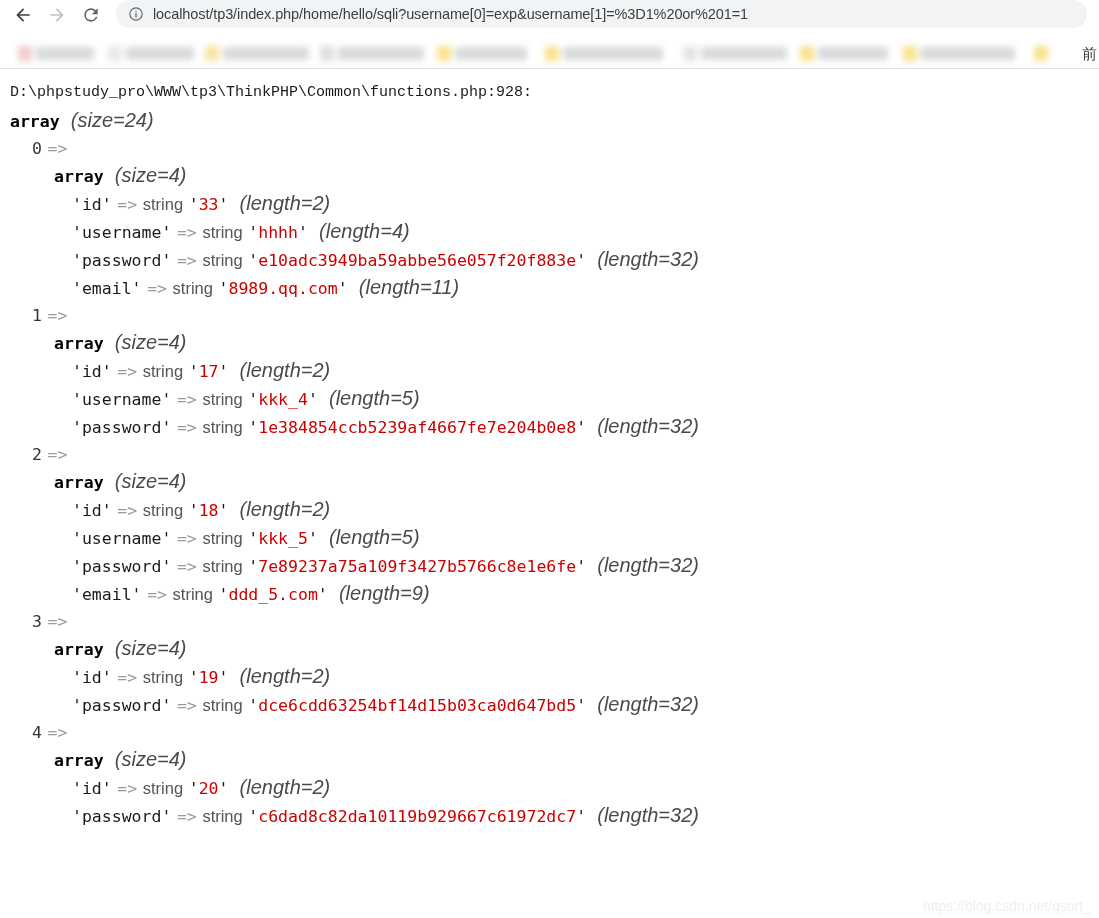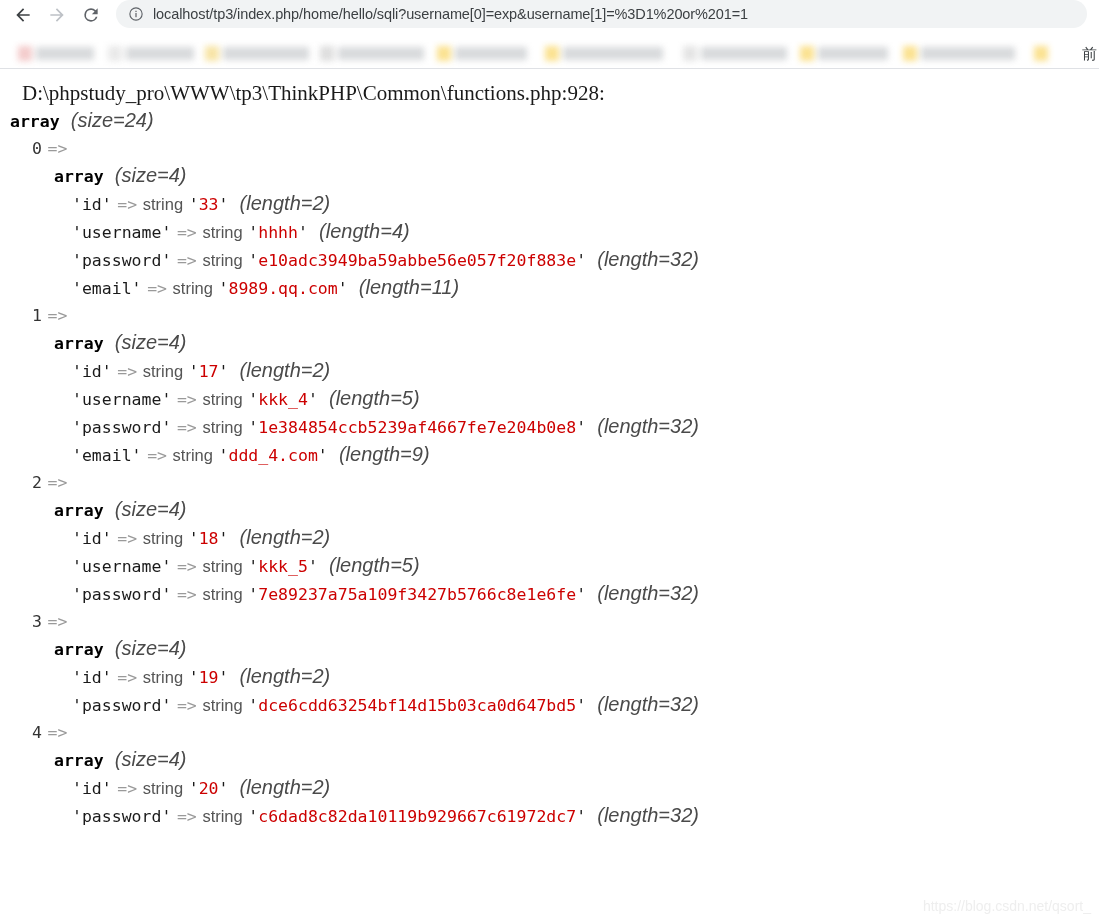--- a/index.html
+++ b/index.html
@@ -126,26 +126,25 @@
   .line {
     font-family: "DejaVu Serif", "Liberation Serif", serif;
     font-size: 17.5px;
     line-height: 26px;
     white-space: pre;
     color: #202020;
     letter-spacing: 0px;
   }
 
   .file-path {
-    font-family: Liberation Serif, serif;
-    font-size: 21px;
+    font-family: Liberation Mono, monospace;
+    font-size: 15px;
     line-height: 28px;
     color: #1a1a1a;
     white-space: pre;
-    margin-left: 12px;
   }
 
   .kw-array {
     font-family: "DejaVu Sans Mono", "Liberation Mono", monospace;
     font-weight: bold;
     color: #000000;
     font-size: 16.5px;
   }
   .meta {
     font-family: Liberation Sans, sans-serif;
@@ -293,26 +292,26 @@
         <div class="line ind2"><span class="kw-array">array</span>  <span class="meta">(size=4)</span></div>
         <div class="line ind3"><span class="key">'id'</span> <span class="arrow">=&gt;</span> <span class="type">string</span> <span class="quote">'</span><span class="val">33</span><span class="quote">'</span>  <span class="meta">(length=2)</span></div>
         <div class="line ind3"><span class="key">'username'</span> <span class="arrow">=&gt;</span> <span class="type">string</span> <span class="quote">'</span><span class="val">hhhh</span><span class="quote">'</span>  <span class="meta">(length=4)</span></div>
         <div class="line ind3"><span class="key">'password'</span> <span class="arrow">=&gt;</span> <span class="type">string</span> <span class="quote">'</span><span class="val">e10adc3949ba59abbe56e057f20f883e</span><span class="quote">'</span>  <span class="meta">(length=32)</span></div>
         <div class="line ind3"><span class="key">'email'</span> <span class="arrow">=&gt;</span> <span class="type">string</span> <span class="quote">'</span><span class="val">8989.qq.com</span><span class="quote">'</span>  <span class="meta">(length=11)</span></div>
         <div class="line ind1"><span class="idx">1</span> <span class="arrow">=&gt;</span></div>
         <div class="line ind2"><span class="kw-array">array</span>  <span class="meta">(size=4)</span></div>
         <div class="line ind3"><span class="key">'id'</span> <span class="arrow">=&gt;</span> <span class="type">string</span> <span class="quote">'</span><span class="val">17</span><span class="quote">'</span>  <span class="meta">(length=2)</span></div>
         <div class="line ind3"><span class="key">'username'</span> <span class="arrow">=&gt;</span> <span class="type">string</span> <span class="quote">'</span><span class="val">kkk_4</span><span class="quote">'</span>  <span class="meta">(length=5)</span></div>
         <div class="line ind3"><span class="key">'password'</span> <span class="arrow">=&gt;</span> <span class="type">string</span> <span class="quote">'</span><span class="val">1e384854ccb5239af4667fe7e204b0e8</span><span class="quote">'</span>  <span class="meta">(length=32)</span></div>
-        <div class="line ind3"><span class="key">'email'</span> <span class="arrow">=&gt;</span> <span class="type">string</span> <span class="quote">'</span><span class="val">ddd_4.com</span><span class="quote">'</span>  <span class="meta">(length=9)</span></div>
         <div class="line ind1"><span class="idx">2</span> <span class="arrow">=&gt;</span></div>
         <div class="line ind2"><span class="kw-array">array</span>  <span class="meta">(size=4)</span></div>
         <div class="line ind3"><span class="key">'id'</span> <span class="arrow">=&gt;</span> <span class="type">string</span> <span class="quote">'</span><span class="val">18</span><span class="quote">'</span>  <span class="meta">(length=2)</span></div>
         <div class="line ind3"><span class="key">'username'</span> <span class="arrow">=&gt;</span> <span class="type">string</span> <span class="quote">'</span><span class="val">kkk_5</span><span class="quote">'</span>  <span class="meta">(length=5)</span></div>
         <div class="line ind3"><span class="key">'password'</span> <span class="arrow">=&gt;</span> <span class="type">string</span> <span class="quote">'</span><span class="val">7e89237a75a109f3427b5766c8e1e6fe</span><span class="quote">'</span>  <span class="meta">(length=32)</span></div>
+        <div class="line ind3"><span class="key">'email'</span> <span class="arrow">=&gt;</span> <span class="type">string</span> <span class="quote">'</span><span class="val">ddd_5.com</span><span class="quote">'</span>  <span class="meta">(length=9)</span></div>
         <div class="line ind1"><span class="idx">3</span> <span class="arrow">=&gt;</span></div>
         <div class="line ind2"><span class="kw-array">array</span>  <span class="meta">(size=4)</span></div>
         <div class="line ind3"><span class="key">'id'</span> <span class="arrow">=&gt;</span> <span class="type">string</span> <span class="quote">'</span><span class="val">19</span><span class="quote">'</span>  <span class="meta">(length=2)</span></div>
         <div class="line ind3"><span class="key">'password'</span> <span class="arrow">=&gt;</span> <span class="type">string</span> <span class="quote">'</span><span class="val">dce6cdd63254bf14d15b03ca0d647bd5</span><span class="quote">'</span>  <span class="meta">(length=32)</span></div>
         <div class="line ind1"><span class="idx">4</span> <span class="arrow">=&gt;</span></div>
         <div class="line ind2"><span class="kw-array">array</span>  <span class="meta">(size=4)</span></div>
         <div class="line ind3"><span class="key">'id'</span> <span class="arrow">=&gt;</span> <span class="type">string</span> <span class="quote">'</span><span class="val">20</span><span class="quote">'</span>  <span class="meta">(length=2)</span></div>
         <div class="line ind3"><span class="key">'password'</span> <span class="arrow">=&gt;</span> <span class="type">string</span> <span class="quote">'</span><span class="val">c6dad8c82da10119b929667c61972dc7</span><span class="quote">'</span>  <span class="meta">(length=32)</span></div>
         <div class="line ind3">     </div>
       </div>

